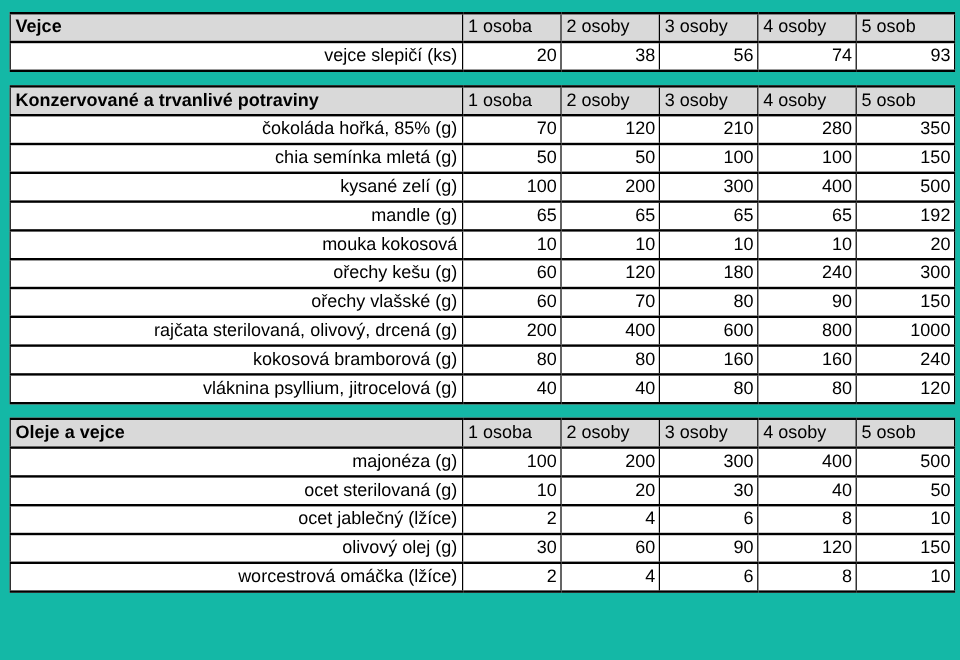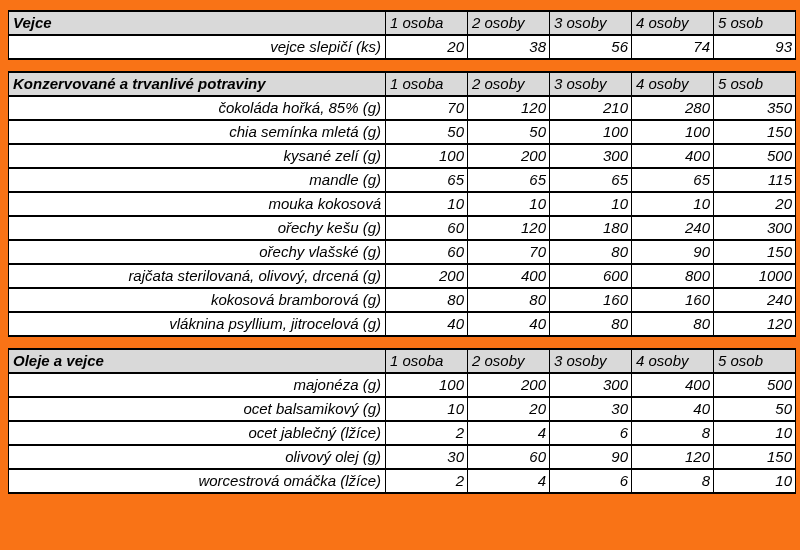--- a/index.html
+++ b/index.html
@@ -9,22 +9,21 @@
     width: 800px;
     height: 550px;
     overflow: hidden;
     font-family: "Liberation Sans", sans-serif;
   }
   .page {
     box-sizing: border-box;
     width: 800px;
     height: 550px;
     padding: 10px 0 0 8px;
-    background: #f97316;
-    font-style: italic;
+    background: #14b8a6;
   }
   table.food-table {
     border-collapse: collapse;
     table-layout: fixed;
     width: 787px;
     margin: 0 0 11px 0;
     background: #ffffff;
   }
   table.food-table th,
   table.food-table td {
@@ -131,21 +130,21 @@
           <td class="value-cell">300</td>
           <td class="value-cell">400</td>
           <td class="value-cell">500</td>
         </tr>
         <tr>
           <td class="item-name">mandle (g)</td>
           <td class="value-cell">65</td>
           <td class="value-cell">65</td>
           <td class="value-cell">65</td>
           <td class="value-cell">65</td>
-          <td class="value-cell">115</td>
+          <td class="value-cell">192</td>
         </tr>
         <tr>
           <td class="item-name">mouka kokosová</td>
           <td class="value-cell">10</td>
           <td class="value-cell">10</td>
           <td class="value-cell">10</td>
           <td class="value-cell">10</td>
           <td class="value-cell">20</td>
         </tr>
         <tr>
@@ -211,21 +210,21 @@
         </tr>
         <tr>
           <td class="item-name">majonéza (g)</td>
           <td class="value-cell">100</td>
           <td class="value-cell">200</td>
           <td class="value-cell">300</td>
           <td class="value-cell">400</td>
           <td class="value-cell">500</td>
         </tr>
         <tr>
-          <td class="item-name">ocet balsamikový (g)</td>
+          <td class="item-name">ocet sterilovaná (g)</td>
           <td class="value-cell">10</td>
           <td class="value-cell">20</td>
           <td class="value-cell">30</td>
           <td class="value-cell">40</td>
           <td class="value-cell">50</td>
         </tr>
         <tr>
           <td class="item-name">ocet jablečný (lžíce)</td>
           <td class="value-cell">2</td>
           <td class="value-cell">4</td>

